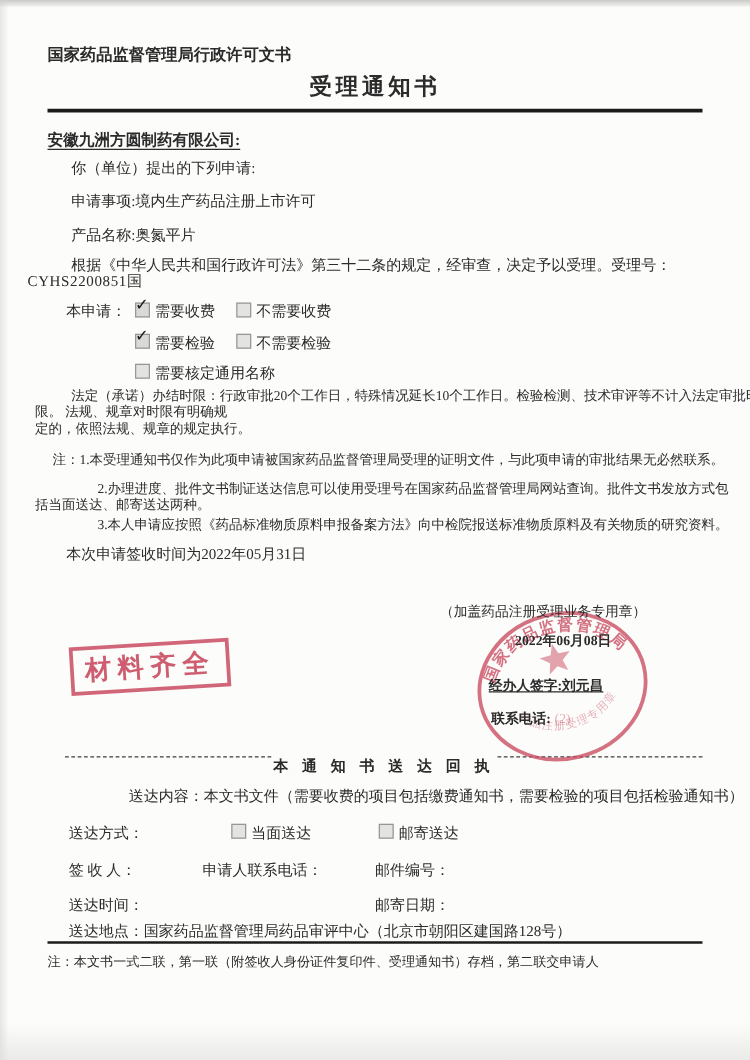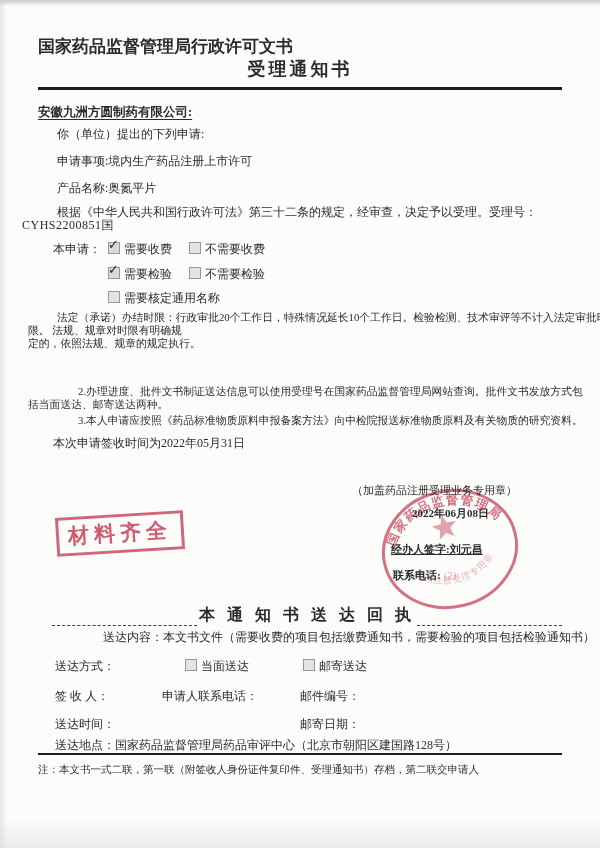--- a/index.html
+++ b/index.html
@@ -15,21 +15,21 @@
   .small { font-size:10.8px; line-height:13px; }
 
   
   [data-name="scan-edge-top"] { position:absolute; top:0; left:0; right:0; height:6px;
     background:linear-gradient(#a9a9a7, #dddddb 70%, rgba(255,255,255,0)); opacity:.6; }
   [data-name="scan-edge-bottom"] { position:absolute; bottom:0; left:0; right:0; height:30px;
     background:linear-gradient(rgba(255,255,255,0), #dcdcda); opacity:.55; }
   [data-name="scan-edge-left"] { position:absolute; top:0; bottom:0; left:0; width:7px;
     background:linear-gradient(90deg,#cfcfcd,rgba(255,255,255,0)); opacity:.5; }
 
-  [data-name="doc-header"] { left:38px; top:35px; font-size:17px; font-weight:bold; }
+  [data-name="doc-header"] { left:38px; top:35px; font-size:13px; font-weight:bold; }
   [data-name="page-title"] { left:0; width:100%; text-align:center; top:57px;
     font-size:18px; font-weight:bold; letter-spacing:3px; }
   [data-name="rule-top"] { left:38px; top:87px; width:524px; height:2.5px; background:#1c1c1c; }
   [data-name="recipient-name"] { left:38px; top:104px; font-size:12.5px; font-weight:bold;
     text-decoration:underline; text-underline-offset:3px; }
   [data-name="intro-line"] { left:57px; top:127px; }
   [data-name="application-item-line"] { left:57px; top:154px; }
   [data-name="product-name-line"] { left:57px; top:181px; }
   [data-name="acceptance-line"] { left:57px; top:205px; }
   [data-name="acceptance-number"] { left:22px; top:218px; letter-spacing:.5px; }
@@ -60,21 +60,21 @@
   [data-name="handler-signature"] { left:391px; top:543px; font-weight:bold; z-index:3;text-decoration:underline; }
   [data-name="contact-phone-line"] { left:393px; top:569px; font-weight:bold; z-index:3; }
   [data-name="seal-phone-remnant"] { color:#c94b60; opacity:.45; font-weight:normal; margin-left:3px; }
 
   [data-name="material-stamp"] { left:56px; top:514px; width:122px; height:33px;
     border:3px solid rgba(201,75,96,.85); color:rgba(201,75,96,.9); font-size:21px;
     font-weight:bold; letter-spacing:5px; text-align:center; line-height:33px;
     transform:rotate(-3.5deg); z-index:2; }
 
   [data-name="receipt-divider"] { position:absolute; left:52px; right:38px; top:605px;
-    display:flex; align-items:flex-end; font-size:16px; font-weight:bold; letter-spacing:4px; }
+    display:flex; align-items:flex-start; font-size:12px; font-weight:bold; letter-spacing:4px; }
   .dash { flex:1; height:0; border-top:1.6px dashed #3c3c3c; }
   [data-name="receipt-divider-label"] { margin:0 2px; }
 
   [data-name="receipt-content-line"] { left:55px; top:630px;margin-left:48px; }
   [data-name="delivery-method-label"] { left:55px; top:659px; }
   [data-name="delivery-option-in-person"] { left:185px; top:659px; }
   [data-name="delivery-option-mail"] { left:303px; top:659px; }
   [data-name="signer-label"] { left:55px; top:689px; }
   [data-name="applicant-phone-label"] { left:162px; top:689px; }
   [data-name="mail-number-label"] { left:300px; top:689px; }
@@ -123,20 +123,21 @@
   <div class="abs t12" data-name="checkbox-row-3">
     <span class="cbgroup" data-name="generic-name-option">
       <span class="cb" data-name="generic-name-checkbox"></span><span data-name="generic-name-label">需要核定通用名称</span>
     </span>
   </div>
 
   <div class="abs small" data-name="deadline-line-1">法定（承诺）办结时限：行政审批20个工作日，特殊情况延长10个工作日。检验检测、技术审评等不计入法定审批时</div>
   <div class="abs small" data-name="deadline-line-2">限。 法规、规章对时限有明确规</div>
   <div class="abs small" data-name="deadline-line-3">定的，依照法规、规章的规定执行。</div>
 
+  <div class="abs small" data-name="note-line-1">注：1.本受理通知书仅作为此项申请被国家药品监督管理局受理的证明文件，与此项申请的审批结果无必然联系。</div>
   <div class="abs small" data-name="note-line-2">2.办理进度、批件文书制证送达信息可以使用受理号在国家药品监督管理局网站查询。批件文书发放方式包</div>
   <div class="abs small" data-name="note-line-3">括当面送达、邮寄送达两种。</div>
   <div class="abs small" data-name="note-line-4">3.本人申请应按照《药品标准物质原料申报备案方法》向中检院报送标准物质原料及有关物质的研究资料。</div>
 
   <div class="abs t12" data-name="sign-time-line">本次申请签收时间为2022年05月31日</div>
 
   <div class="abs t11" data-name="seal-caption">（加盖药品注册受理业务专用章）</div>
 
   <svg data-name="acceptance-seal" width="144" height="126" viewBox="0 0 144 126">
     <g transform="rotate(-14 72 62)" opacity="0.78">

